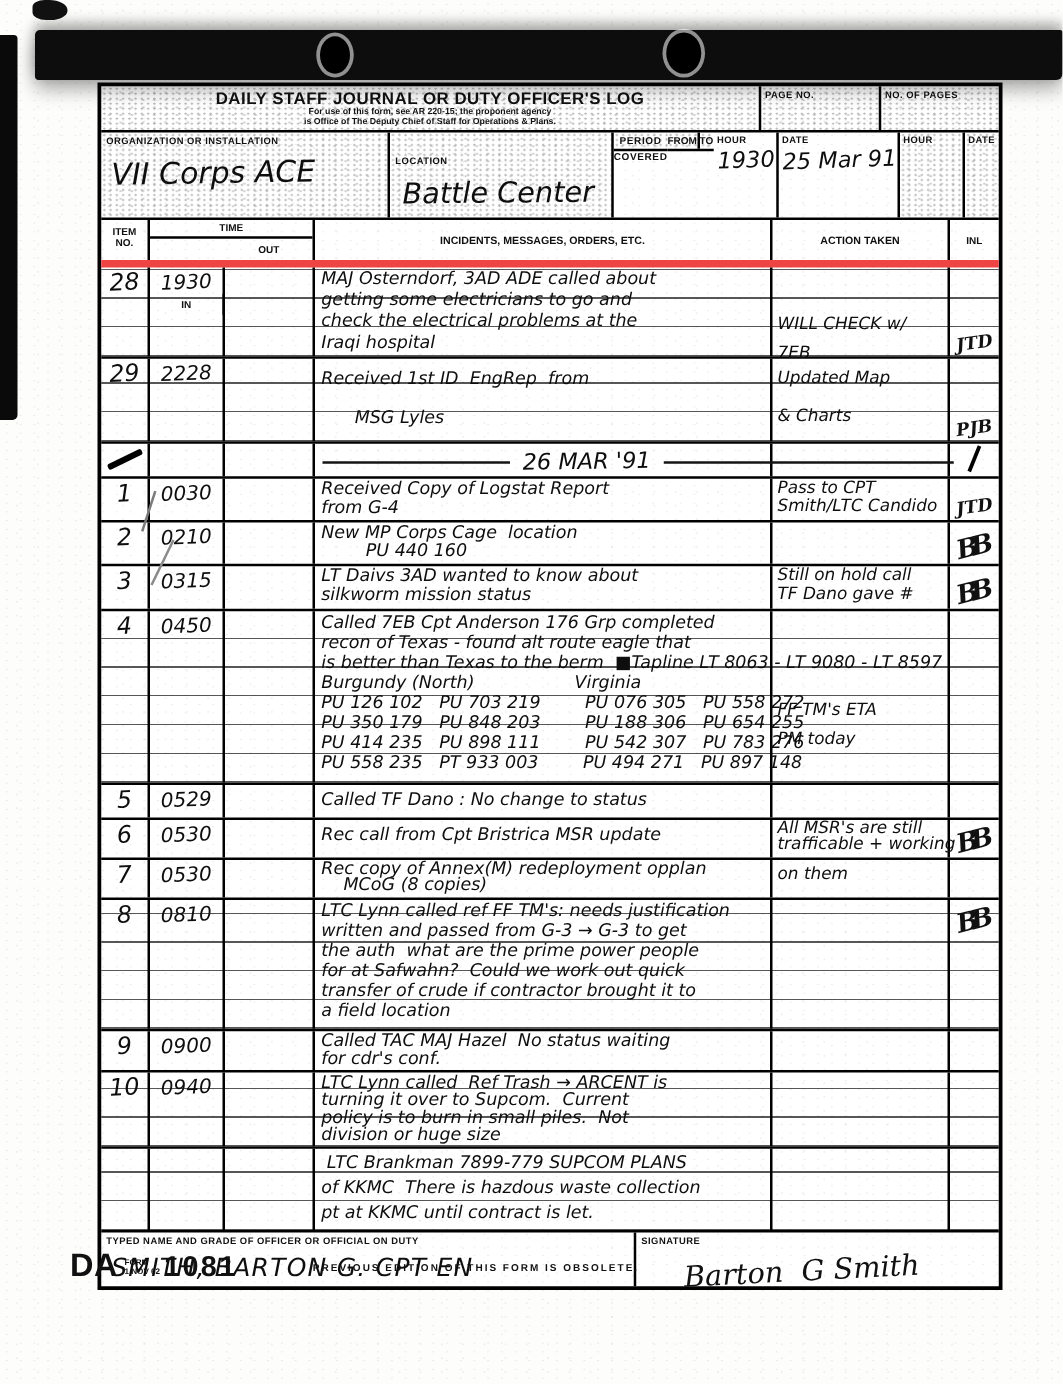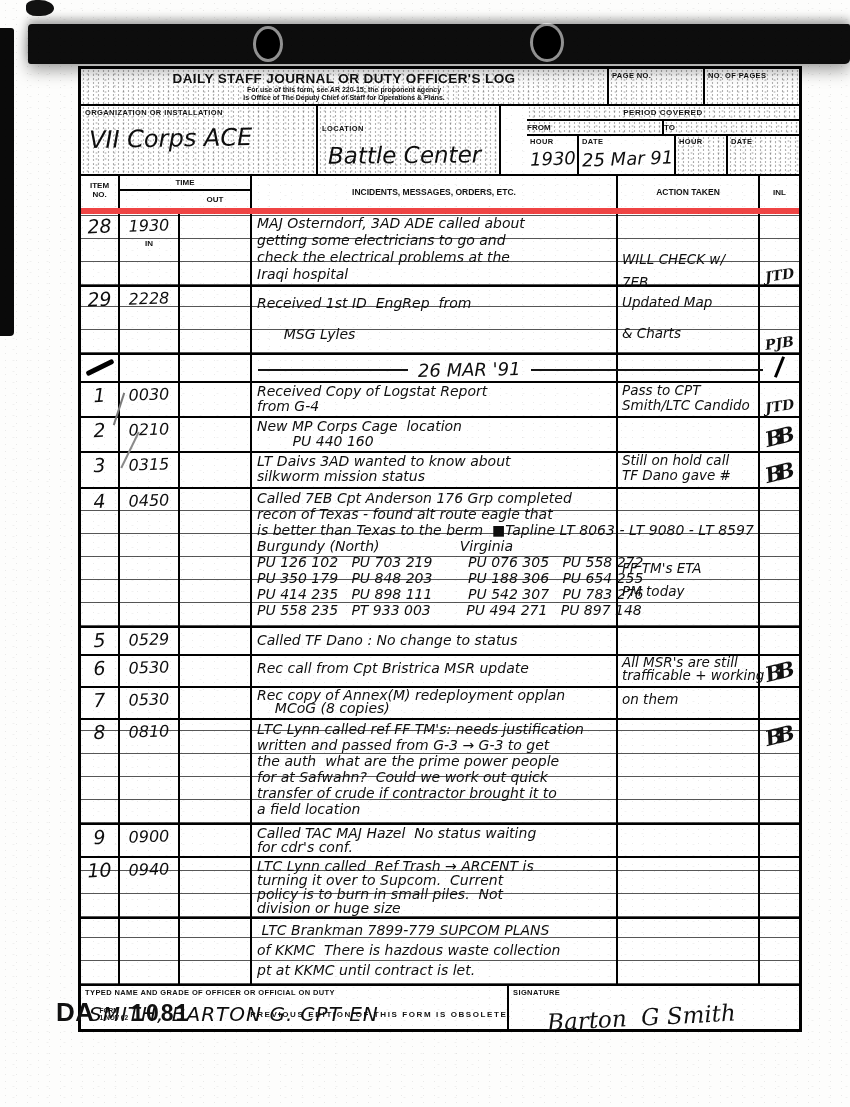--- a/index.html
+++ b/index.html
@@ -43,21 +43,21 @@
   .form-sub{font-size:7px;font-weight:bold;line-height:8px;}
   .pageno-block{width:190px;display:flex;}
   .mini-box{flex:1;box-sizing:border-box;padding:2px 3px;}
   .mini-box.first{border-right:2px solid #000;}
 
   .org-row{display:flex;height:68px;border-bottom:2px solid #000;}
   .org-cell{width:237px;border-right:2px solid #000;box-sizing:border-box;padding:2px 4px;}
   .loc-cell{width:183px;border-right:2px solid #000;box-sizing:border-box;padding:18px 4px;}
   .org-value{font-size:24px;margin:7px 0 0 4px;transform:rotate(-1deg);white-space:pre;}
   .loc-value{font-size:23px;margin:9px 0 0 6px;transform:rotate(-.5deg);white-space:pre;}
-  .period-cell{flex:1;display:flex;flex-direction:column;padding-left:26px;}
+  .period-cell{flex:1;display:flex;flex-direction:row;}
   .period-title{height:13px;line-height:13px;text-align:center;font-size:8px;font-weight:bold;letter-spacing:.5px;border-bottom:2px solid #000;}
   .fromto{display:flex;height:13px;border-bottom:2px solid #000;}
   .fromto>div{flex:1;font-size:8px;font-weight:bold;line-height:13px;}
   .fromto>div.first{border-right:2px solid #000;}
   .hourdate{display:flex;flex:1;}
   .hd{box-sizing:border-box;border-right:2px solid #000;padding:1px 3px;overflow:visible;}
   .hd.last{border-right:none;}
   .hd-hour-f{width:52px;}.hd-date-f{width:97px;}.hd-hour-t{width:52px;}.hd-date-t{flex:1;}
   .hd-val{font-size:18px;white-space:pre;margin-top:2px;transform:rotate(-2deg);}
 

